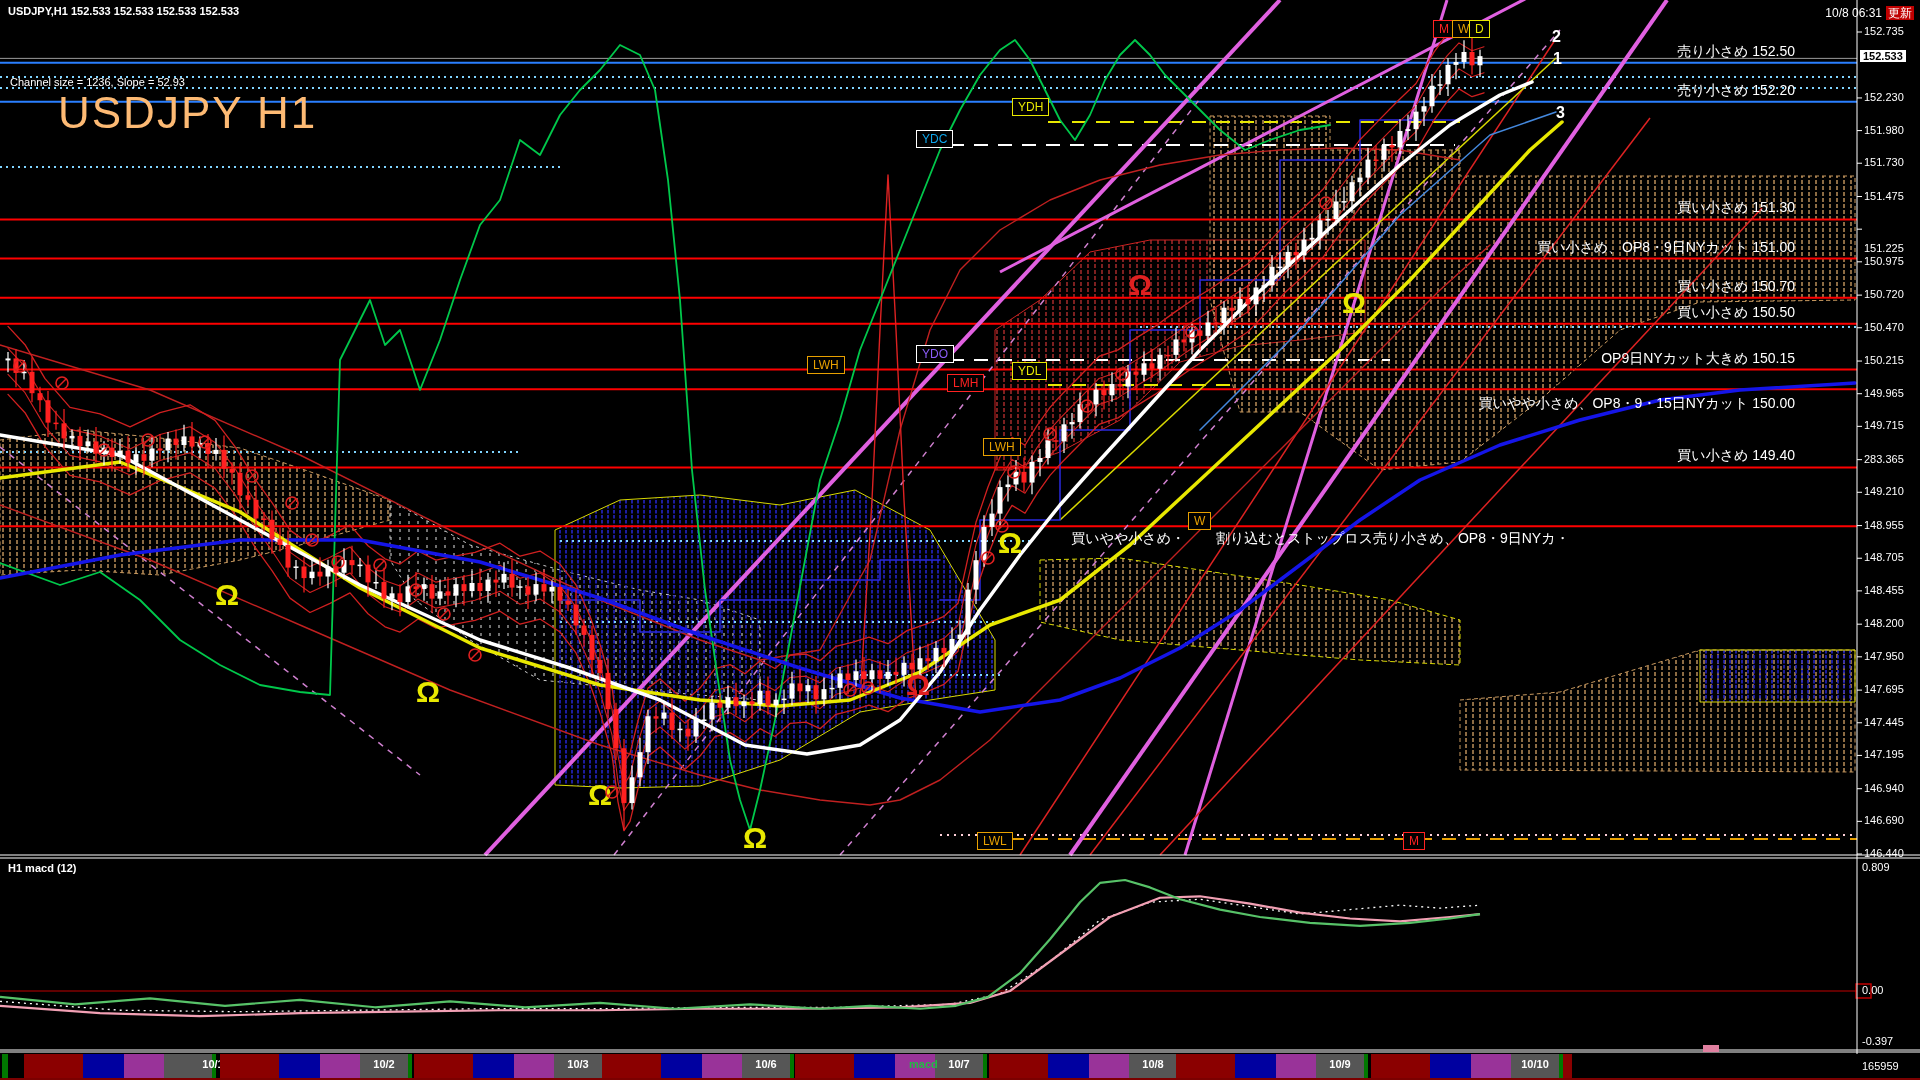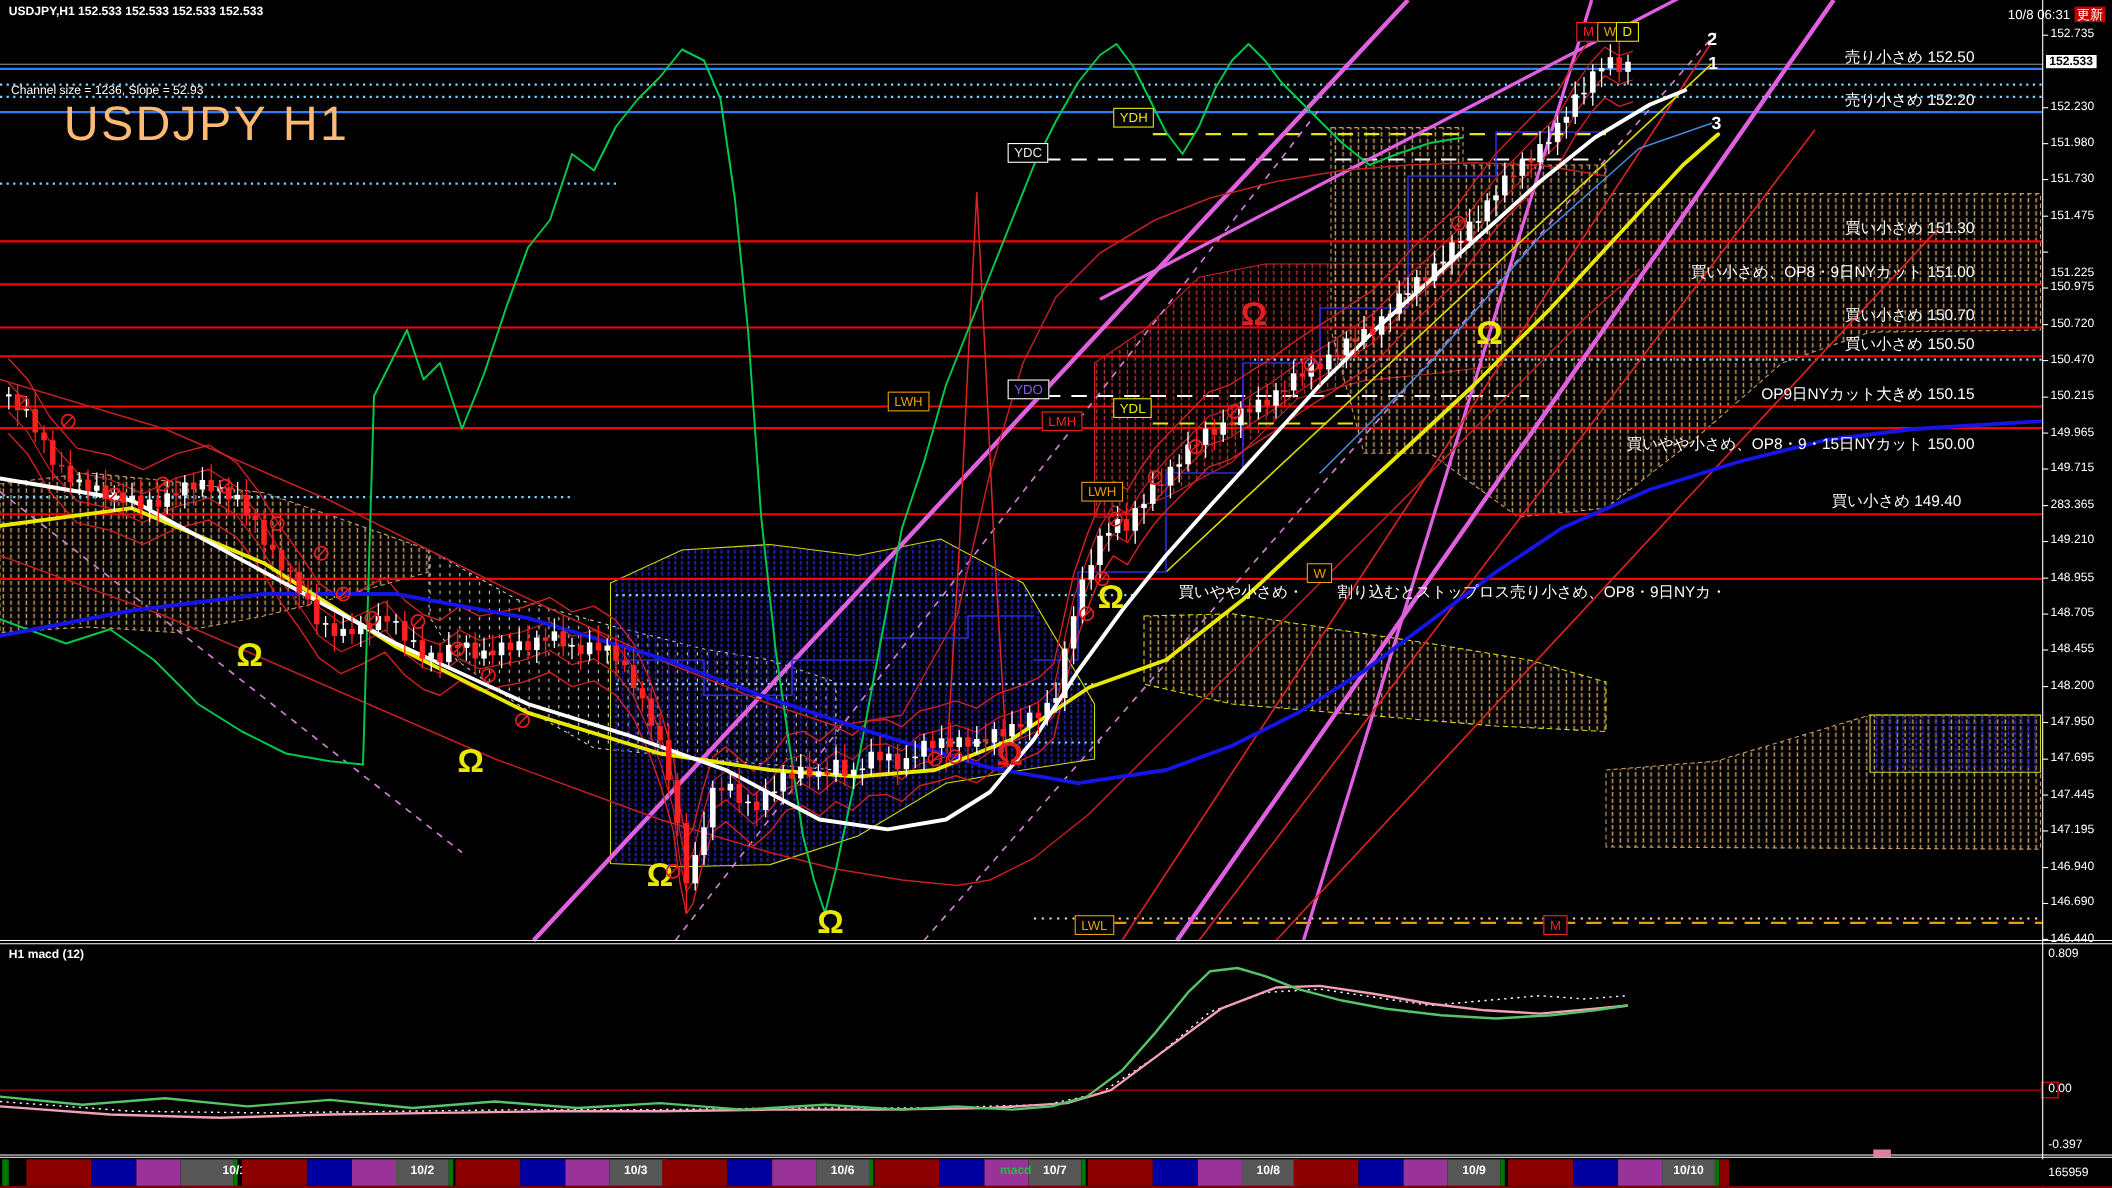--- a/index.html
+++ b/index.html
@@ -627,27 +627,27 @@
     </div>
   <div id="annotations">
       <div class="ann" style="top: 50.6863px; right: 125px;">売り小さめ 152.50</div>
       <div class="ann" style="top: 89.8602px; right: 125px;">売り小さめ 152.20</div>
       <div class="ann" style="top: 207.382px; right: 125px;">買い小さめ 151.30</div>
       <div class="ann" style="top: 246.556px; right: 125px;">買い小さめ、OP8・9日NYカット 151.00</div>
       <div class="ann" style="top: 285.73px; right: 125px;">買い小さめ 150.70</div>
       <div class="ann" style="top: 311.846px; right: 125px;">買い小さめ 150.50</div>
       <div class="ann" style="top: 357.549px; right: 125px;">OP9日NYカット大きめ 150.15</div>
       <div class="ann" style="top: 403.136px; right: 125px;">買いやや小さめ、OP8・9・15日NYカット 150.00</div>
-      <div class="ann" style="top: 455.484px; right: 137px;">買い小さめ 149.40</div>
+      <div class="ann" style="top: 455.484px; right: 125px;">買い小さめ 149.40</div>
       <div class="ann" style="top: 538.245px; right: 735px;">買いやや小さめ・</div>
       <div class="ann" style="top: 538.245px; left: 1216px;">割り込むとストップロス売り小さめ、OP8・9日NYカ・</div>
     </div>
   <div id="object-labels">
       <div class="objlab" style="left: 1012px; top: 98px; color: rgb(232, 232, 0); border-color: rgb(232, 232, 0);">YDH</div>
-      <div class="objlab" style="left: 916px; top: 130px; color: #e5e5e5; border-color: rgb(255, 255, 255);">YDC</div>
+      <div class="objlab" style="left: 916px; top: 130px; color: #0ea5e9; border-color: rgb(255, 255, 255);">YDC</div>
       <div class="objlab" style="left: 916px; top: 345px; color: #8b5cf6; border-color: rgb(255, 255, 255);">YDO</div>
       <div class="objlab" style="left: 1012px; top: 362px; color: rgb(232, 232, 0); border-color: rgb(232, 232, 0);">YDL</div>
       <div class="objlab" style="left: 807px; top: 356px; color: rgb(232, 160, 0); border-color: rgb(232, 160, 0);">LWH</div>
       <div class="objlab" style="left: 947px; top: 374px; color: rgb(255, 34, 34); border-color: rgb(255, 34, 34);">LMH</div>
       <div class="objlab" style="left: 983px; top: 438px; color: rgb(232, 160, 0); border-color: rgb(232, 160, 0);">LWH</div>
       <div class="objlab" style="left: 977px; top: 832px; color: rgb(232, 160, 0); border-color: rgb(232, 160, 0);">LWL</div>
       <div class="objlab" style="left: 1403px; top: 832px; color: rgb(255, 34, 34); border-color: rgb(255, 34, 34);">M</div>
       <div class="objlab" style="left: 1433px; top: 20px; color: rgb(255, 34, 34); border-color: rgb(255, 34, 34);">M</div>
       <div class="objlab" style="left: 1452px; top: 20px; color: rgb(232, 160, 0); border-color: rgb(232, 160, 0);">W</div>
       <div class="objlab" style="left: 1469px; top: 20px; color: rgb(232, 232, 0); border-color: rgb(232, 232, 0);">D</div>

